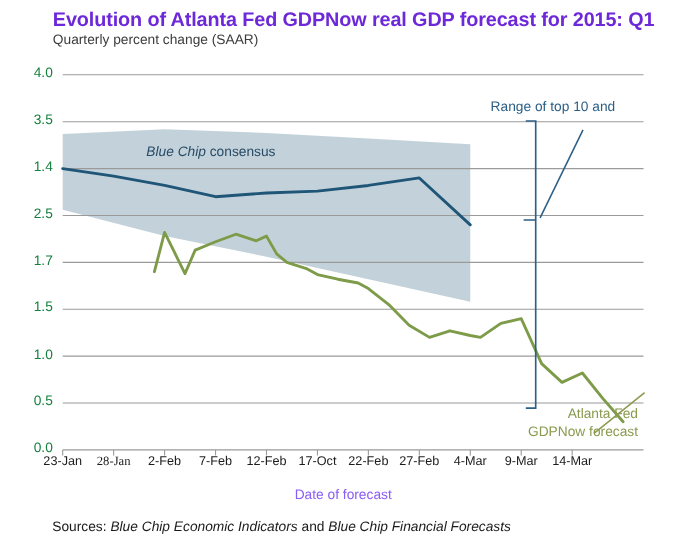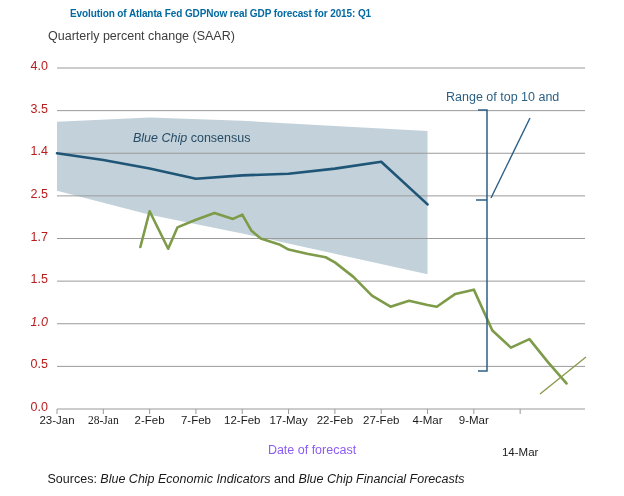--- a/index.html
+++ b/index.html
@@ -8,33 +8,33 @@
     background:#ffffff;
     font-family:"Liberation Sans", sans-serif;
     color:#231f20;
     overflow:hidden;
     position:relative;
   }
   .chart-root{position:absolute;left:0;top:0;width:624px;height:496px;}
 
   .title{
     position:absolute;left:48px;top:8px;
-    font-size:10px;font-weight:bold;letter-spacing:-0.1px;
-    white-space:nowrap;color:#0369a1;margin-left:22px;
+    font-size:18px;font-weight:bold;letter-spacing:-0.1px;
+    white-space:nowrap;color:#6d28d9;
   }
   .subtitle{
     position:absolute;left:48px;top:29px;
     font-size:12.5px;font-weight:normal;white-space:nowrap;color:#3d3d3d;
   }
 
   .plot{position:absolute;left:0;top:0;width:624px;height:496px;}
 
   .ytick{
     position:absolute;right:0;width:46px;text-align:right;
-    font-size:12.5px;color:#b91c1c;
+    font-size:12.5px;color:#15803d;
   }
   .xtick{
     position:absolute;top:414px;
     font-size:11.5px;color:#1c1c1c;
     text-align:center;white-space:nowrap;
     transform:translateX(-50%);
   }
 
   .axis-title{
     position:absolute;top:443px;left:0;width:624px;text-align:center;
@@ -103,50 +103,54 @@
     <polyline id="blue-line" fill="none" stroke="#1f5577" stroke-width="2.6" stroke-linejoin="round" stroke-linecap="round" points="57,153.25 103.3157894736842,160.07 149.6315789473684,168.59500000000003 195.94736842105263,178.825 242.26315789473682,175.415 288.57894736842104,173.71 334.89473684210526,168.59500000000003 381.2105263157895,161.775 427.52631578947364,204.4"></polyline>
     <polyline id="green-line" fill="none" stroke="#7d9b49" stroke-width="2.6" stroke-linejoin="round" stroke-linecap="round" points="140.36842105263156,247.025 149.6315789473684,211.22000000000003 158.89473684210526,229.975 168.15789473684208,248.73000000000002 177.42105263157896,227.41750000000002 195.94736842105263,219.74499999999998 214.4736842105263,212.925 233,218.8925 242.26315789473682,214.63000000000002 251.52631578947367,230.82750000000001 260.7894736842105,238.5 279.31578947368416,244.4675 288.57894736842104,249.58249999999998 307.1052631578947,253.845 325.63157894736844,257.255 334.89473684210526,262.37 353.42105263157896,276.86249999999995 371.9473684210526,295.6175 390.4736842105263,306.7 409,300.7325 427.52631578947364,304.995 436.7894736842105,306.7 455.3157894736842,293.9125 473.8421052631579,289.65 492.36842105263156,330.57 510.89473684210526,347.62 529.421052631579,339.095 547.9473684210527,362.1125 566.4736842105262,383.425"></polyline>
     <path d="M478,110 L487,110 L487,200 L476,200 L487,200 L487,300 L487,371 L478,371" fill="none" stroke="#2b5f86" stroke-width="1.5" stroke-linejoin="miter"></path>
     <line x1="491" y1="198" x2="530" y2="118" stroke="#2b5f86" stroke-width="1.4"></line>
     <line x1="586" y1="357" x2="540" y2="394" stroke="#8a9a4e" stroke-width="1.4"></line>
   </svg>
 
   <div id="yticks">
       <div class="ytick" style="top: 400px; right: 576px;">0.0</div>
       <div class="ytick" style="top: 357.375px; right: 576px;">0.5</div>
-      <div class="ytick" style="top: 314.75px; right: 576px; font-style: italic;">1.0</div>
+      <div class="ytick" style="top: 314.75px; right: 576px;">1.0</div>
       <div class="ytick" style="top: 272.125px; right: 576px;">1.5</div>
       <div class="ytick" style="top: 229.5px; right: 576px;">1.7</div>
       <div class="ytick" style="top: 186.875px; right: 576px;">2.5</div>
       <div class="ytick" style="top: 144.25px; right: 576px;">1.4</div>
       <div class="ytick" style="top: 101.625px; right: 576px;">3.5</div>
       <div class="ytick" style="top: 59px; right: 576px;">4.0</div>
     </div>
   <div id="xticks">
       <div class="xtick" style="left: 57px;">23-Jan</div>
       <div class="xtick" style="left: 103.316px; font-family: Liberation Serif, serif;">28-Jan</div>
       <div class="xtick" style="left: 149.632px;">2-Feb</div>
       <div class="xtick" style="left: 195.947px;">7-Feb</div>
       <div class="xtick" style="left: 242.263px;">12-Feb</div>
-      <div class="xtick" style="left: 288.579px;">17-May</div>
+      <div class="xtick" style="left: 288.579px;">17-Oct</div>
       <div class="xtick" style="left: 334.895px;">22-Feb</div>
       <div class="xtick" style="left: 381.211px;">27-Feb</div>
       <div class="xtick" style="left: 427.526px;">4-Mar</div>
       <div class="xtick" style="left: 473.842px;">9-Mar</div>
-      <div class="xtick" style="left: 520.158px; margin-top: 32px;">14-Mar</div>
+      <div class="xtick" style="left: 520.158px;">14-Mar</div>
     </div>
 
   <div class="lbl-bluechip">
     <i>Blue Chip</i><span> consensus</span>
   </div>
 
   <div class="lbl-range">
     <div>Range of top 10 and</div>
   </div>
 
+  <div class="lbl-gdpnow">
+    <div>Atlanta Fed</div>
+    <div>GDPNow forecast</div>
+  </div>
 
   <div class="axis-title">
     <span>Date of forecast</span>
   </div>
 
   <div class="sources">
     <span>Sources:</span>
     <i>Blue Chip Economic Indicators</i>
     <span>and</span>
     <i>Blue Chip Financial Forecasts</i>

